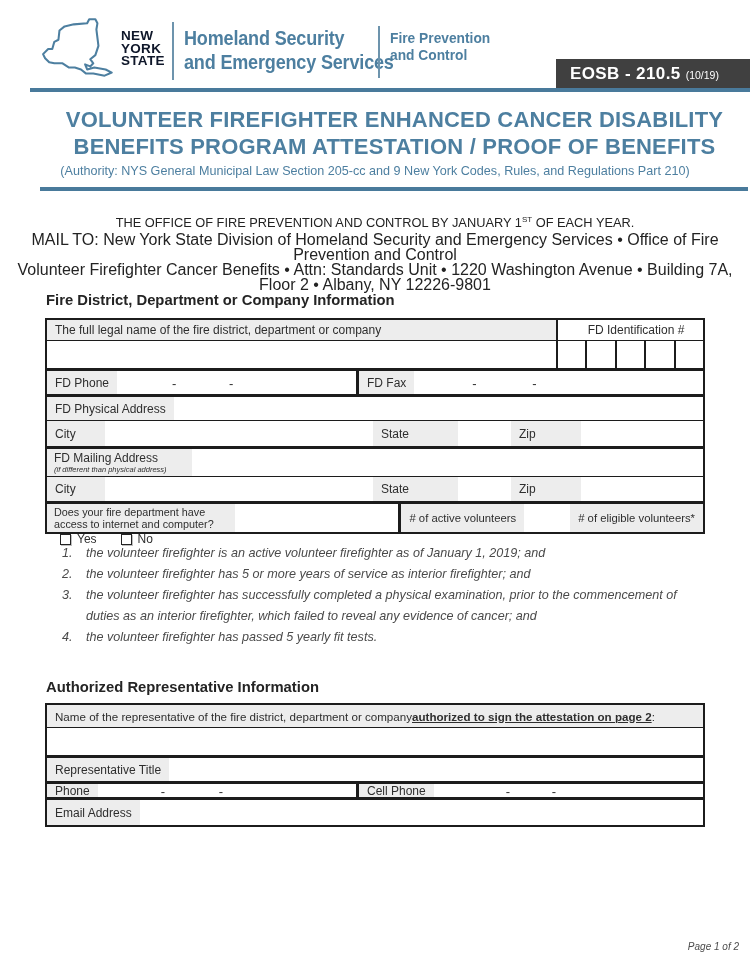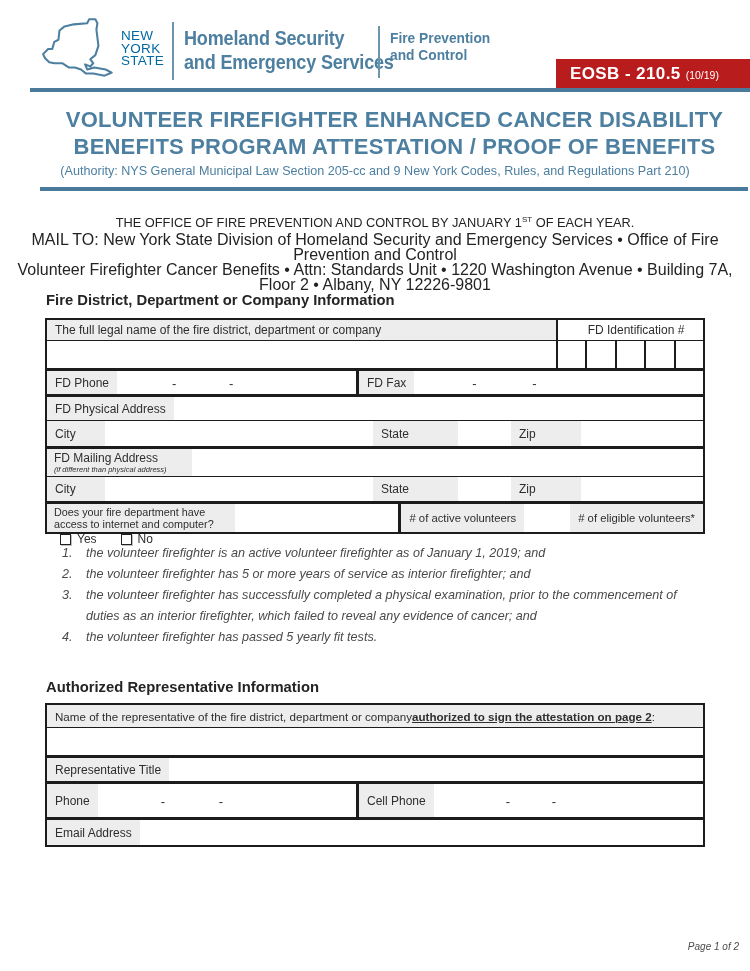--- a/index.html
+++ b/index.html
@@ -2,32 +2,32 @@
 <html><head>
 <meta charset="utf-8">
 <style>
   html,body { margin:0; padding:0; background:#ffffff; }
   .page {
     position:relative; width:750px; height:971px; background:#ffffff;
     font-family:"Liberation Sans", sans-serif; color:#2a2a2a; overflow:hidden;
   }
   
   .ny-svg { position:absolute; left:41px; top:17px; width:80px; height:66px; }
-  .nytext { position:absolute; left:121px; top:30px; font-weight:normal; font-size:13.5px;
-            line-height:12.5px; color:#0369a1; letter-spacing:0.3px; }
+  .nytext { position:absolute; left:121px; top:30px; font-weight:bold; font-size:13.5px;
+            line-height:12.5px; color:#0f172a; letter-spacing:0.3px; }
   .vdiv { position:absolute; width:2px; background:#6d94ad; }
   .vdiv1 { left:172px; top:22px; height:58px; }
   .vdiv2 { left:378px; top:26px; height:52px; }
   .agency { position:absolute; left:184px; top:26px; font-size:20.5px; font-weight:bold;
             line-height:23.5px; color:#4d7fa0; transform:scaleX(0.88); transform-origin:left top;
             letter-spacing:-0.2px; white-space:nowrap; }
   .division { position:absolute; left:390px; top:30px; font-size:14.5px; font-weight:bold;
               line-height:17px; color:#4d7fa0; transform:scaleX(0.95); transform-origin:left top;
               white-space:nowrap; }
-  .formnum { position:absolute; left:556px; right:0; top:59px; height:29px; background:#b91c1c;
+  .formnum { position:absolute; left:556px; right:0; top:59px; height:29px; background:#404040;
              color:#ffffff; display:flex; align-items:center; padding-left:14px; box-sizing:border-box; }
   .fn-main { font-size:17px; font-weight:bold; letter-spacing:0.4px; }
   .fn-rev  { font-size:10.5px; margin-left:5px; padding-top:3px; }
   .rule { position:absolute; background:#497a9b; height:4px; }
   .rule1 { left:30px; right:0; top:88px; }
   .rule2 { left:40px; right:2px; top:187px; }
   
   .title { position:absolute; top:106px; left:0; right:0; text-align:center; color:#4d7fa0;
            font-weight:bold; font-size:22px; line-height:27px; letter-spacing:0.2px;padding-left:39px; }
   .authority { position:absolute; top:164px; left:0; right:0; text-align:center; color:#4d7fa0;
@@ -76,21 +76,21 @@
         box-shadow:1px 1px 0 rgba(0,0,0,0.25); }
   .cbl { font-size:12px; margin-left:6px; }
   .cbgap { width:24px; }
   .w-mid { width:53px; background:#fff; flex:none; }
   .w-zip-in { width:122px; background:#fff; flex:none; }
   .w-cnt { width:46px; background:#fff; flex:none; }
   .vol-lbl { font-size:11.3px; }
   
   .p1 { height:22px; background:#ededed; align-items:center; padding:0 8px; font-size:11.6px; display:flex; }
   .p1 .bu { font-weight:bold; text-decoration:underline; }
-  .p2 { height:28px; } .p3 { height:26px; } .p4 { height:36px; } .p5 { height:28px; }
+  .p2 { height:28px; } .p3 { height:26px; } .p4 { height:16px; } .p5 { height:28px; }
   .p3.thick, .p4.thick, .p5.thick { border-top-width:3px; }
   
   .elig { position:absolute; left:46px; top:543px; width:650px; color:#4a4a4a; }
   .elig-h { font-size:13.5px; font-weight:bold; font-style:italic; color:#2b2b2b; margin:0 0 7px 0; }
   .eitem { display:flex; font-style:italic; font-size:12.6px; line-height:21px; }
   .eitem .n { width:24px; padding-left:16px; flex:none; }
   .eitem .t { width:600px; }
   
   .footer { position:absolute; top:941px; right:11px; font-size:10px; font-style:italic; color:#4c4c4c; }
 </style>

